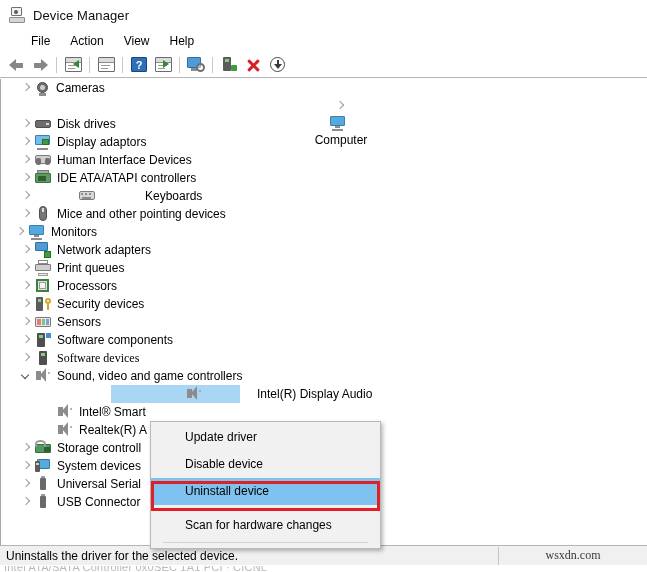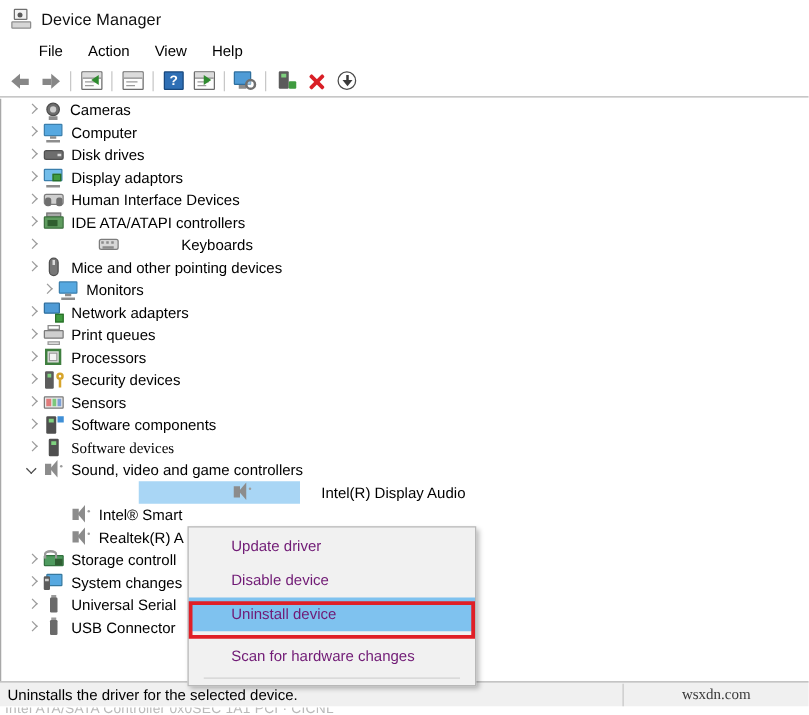--- a/index.html
+++ b/index.html
@@ -253,21 +253,21 @@
     background:#f1f1f1;
     border:1px solid #b8b8b8;
     box-shadow:2px 2px 4px rgba(0,0,0,.28);
     box-sizing:border-box;
     z-index:20;
     padding:2px 0;
   }
   .ctx-item{
     height:27px;line-height:27px;
     padding-left:34px;
-    font-size:12px;color:#701a75;
+    font-size:12px;color:#000000;
     white-space:nowrap;cursor:default;position:relative;
   }
   .ctx-item.bold{font-weight:bold;}
   .ctx-item.hl{
     background:#7fc2ef;
   }
   .ctx-sep{
     height:1px;background:#d2d2d2;margin:3px 12px 3px 12px;
   }
   .ctx-highlight-box{
@@ -397,21 +397,21 @@
     <div class="treerow" style="padding-left:18px;">
       <span class="chev has"></span>
       <span class="row-icon ic-camera">
           <i class="lens"></i>
           <i class="lens2"></i>
           <i class="stand"></i>
         </span>
       <span class="row-label">Cameras</span>
     </div>
 
-    <div class="treerow" style="padding-left:18px;">
+    <div class="treerow" style="padding-left:34px;flex-direction:column;">
       <span class="chev has"></span>
       <span class="row-icon ic-monitor">
           <i class="scr"></i>
           <i class="neck"></i>
           <i class="base"></i>
         </span>
       <span class="row-label">Computer</span>
     </div>
 
     <div class="treerow" style="padding-left:18px;">
@@ -468,21 +468,21 @@
 
     <div class="treerow" style="padding-left:18px;">
       <span class="chev has"></span>
       <span class="row-icon ic-mouse">
           <i class="body"></i>
           <i class="wh"></i>
         </span>
       <span class="row-label">Mice and other pointing devices</span>
     </div>
 
-    <div class="treerow" style="padding-left:30px;">
+    <div class="treerow" style="padding-left:12px;">
       <span class="chev has"></span>
       <span class="row-icon ic-monitor">
           <i class="scr"></i>
           <i class="neck"></i>
           <i class="base"></i>
         </span>
       <span class="row-label">Monitors</span>
     </div>
 
     <div class="treerow" style="padding-left:18px;">
@@ -602,21 +602,21 @@
       <span class="row-label">Storage controll</span>
     </div>
 
     <div class="treerow" style="padding-left:18px;">
       <span class="chev has"></span>
       <span class="row-icon ic-sys">
           <i class="scr"></i>
           <i class="blk"></i>
           <i class="led"></i>
         </span>
-      <span class="row-label">System changes</span>
+      <span class="row-label">System devices</span>
     </div>
 
     <div class="treerow" style="padding-left:18px;">
       <span class="chev has"></span>
       <span class="row-icon ic-usb">
           <i class="tip"></i>
           <i class="body"></i>
         </span>
       <span class="row-label">Universal Serial </span>
     </div>

